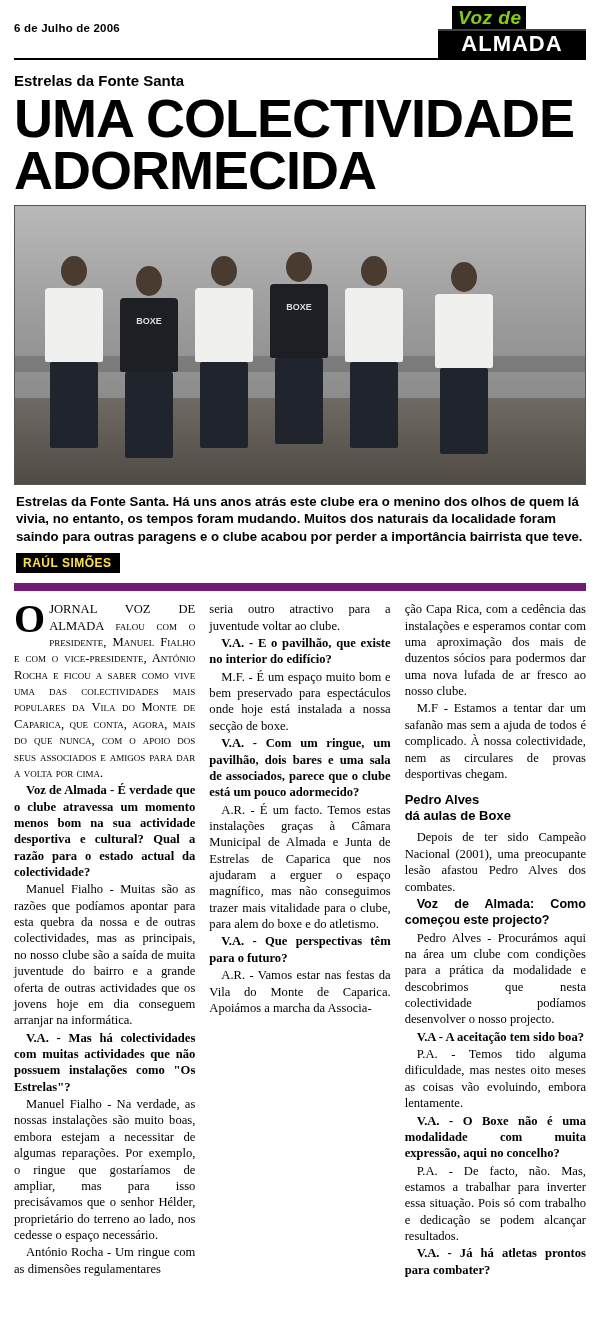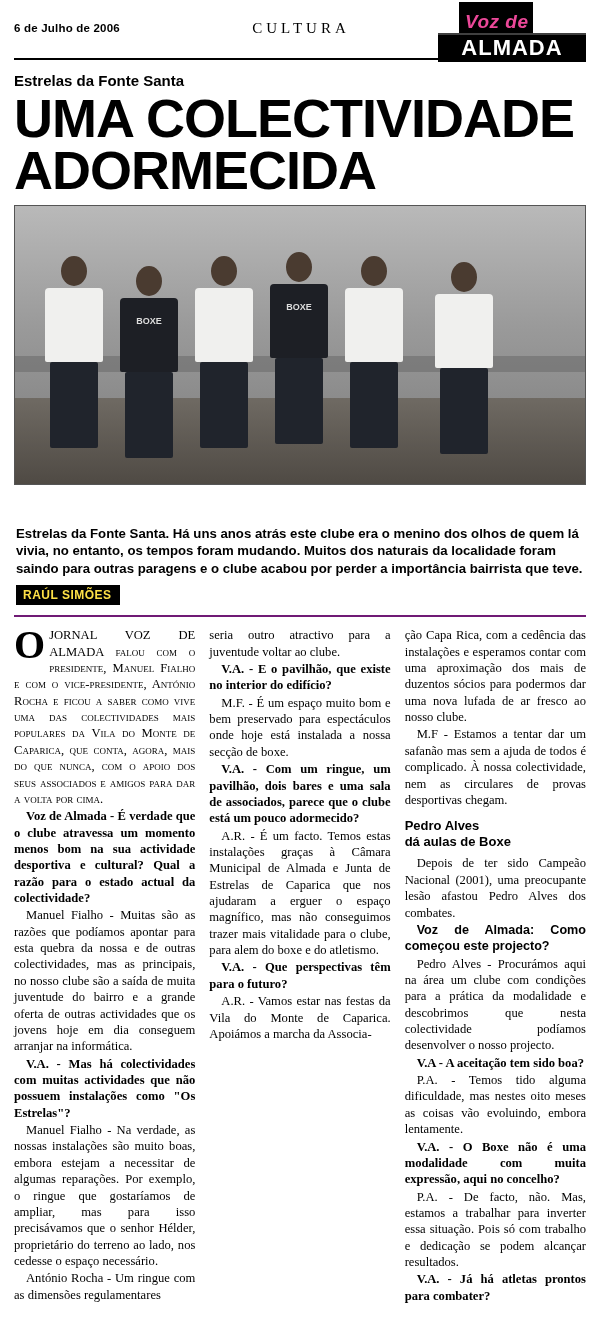--- a/index.html
+++ b/index.html
@@ -28,23 +28,23 @@
     font-size:15px; letter-spacing:4px; padding-top:10px;
     text-align:center; flex:1;
   }
   .logo {
     width:148px; height:44px; position:relative;
     display:flex; flex-direction:column; align-items:flex-end; justify-content:center;
   }
   .logo-voz {
     font-family:"Liberation Sans", sans-serif;
     font-style:italic; font-weight:bold; font-size:19px;
-    color:#ec4899; background:#000; line-height:1;
-    padding:10px 4px 2px 6px; letter-spacing:.5px;
-    align-self:flex-start; margin-left:21px;
+    color:#84cc16; background:#000; line-height:1;
+    padding:2px 4px 2px 6px; letter-spacing:.5px;
+    align-self:flex-start; margin-left:14px;
   }
   .logo-almada {
     font-family:"Liberation Sans", sans-serif;
     font-weight:bold; font-size:22px; letter-spacing:1px;
     background:#000; color:#fff; padding:1px 6px 2px 6px;
     line-height:1.05; width:148px; text-align:center;
     border-top:2px solid #404040;
   }
   .logo-star {
     position:absolute; right:10px; top:-2px;
@@ -84,23 +84,22 @@
   }
   .person { position:absolute; bottom:36px; }
   .p-head { width:26px; height:30px; border-radius:50%; background:#4a3b30; margin:0 auto; }
   .p-body { width:58px; height:74px; background:#f0f0ee; margin-top:2px; border-radius:4px 4px 2px 2px; }
   .p-legs { width:48px; height:86px; background:#20242c; margin:0 auto; border-radius:2px; }
   .p-logo { font-family:"Liberation Sans",sans-serif; font-size:9px; font-weight:bold; text-align:center; padding-top:18px; color:#111; }
   .p-dark .p-body { background:#1d1f25; }
   .p-dark .p-logo { color:#ddd; }
 
   .caption-box {
-    border-bottom:2px solid #701a75;
+    border-bottom:8px solid #701a75;
     padding:8px 2px 10px 2px;
-    margin-top:32px;
   }
   .caption-text {
     font-family:"Liberation Sans", sans-serif;
     font-weight:bold; font-size:13.2px; line-height:1.33;
   }
   .byline {
     display:inline-block; background:#000; color:#fde047;
     font-family:"Liberation Sans", sans-serif;
     font-weight:bold; font-size:12px; letter-spacing:.5px;
     padding:3px 8px 3px 7px; margin-top:8px;
@@ -139,21 +138,20 @@
     margin:8px 0 2px 0;
   }
 </style>
 </head>
 <body>
 
 <div class="page">
 
   <div class="masthead">
     <div class="mast-date">6 de Julho de 2006</div>
-    <div class="mast-section">CULTURA</div>
     <div class="logo-wrap">
       <div class="logo">
         <div class="logo-voz">Voz de</div>
         <div class="logo-star">★</div>
         <div class="logo-almada">ALMADA</div>
       </div>
     </div>
   </div>
 
   <div class="kicker">Estrelas da Fonte Santa</div>

